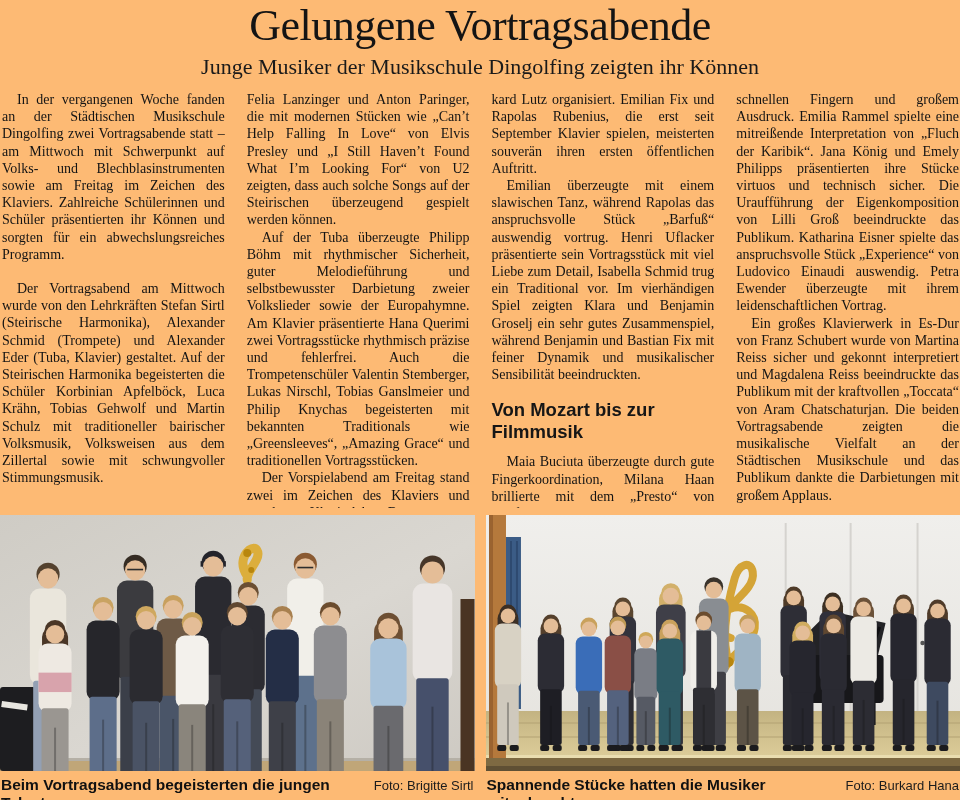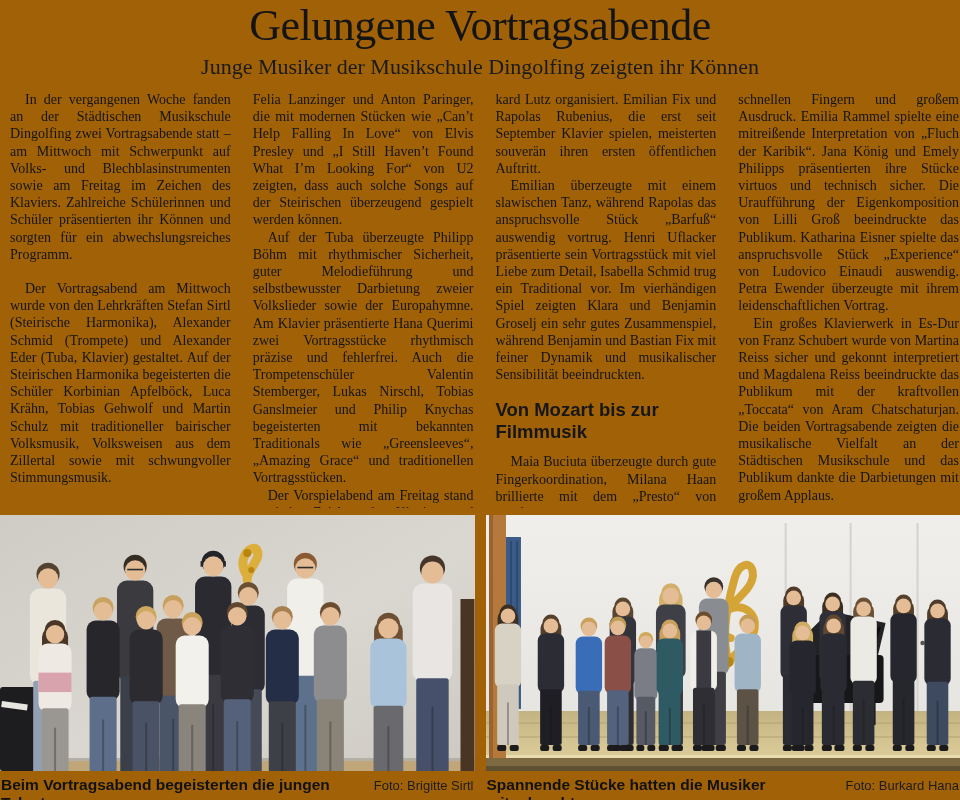--- a/index.html
+++ b/index.html
@@ -1,20 +1,20 @@
 <!DOCTYPE html>
 <html lang="de"><head>
 <meta charset="utf-8">
 <style>
   html,body{margin:0;padding:0;background:#ffffff;}
   .page{
     position:relative;
     width:960px;height:800px;
     margin:0 auto;
-    background:#a16207;
+    background:#fdba74;
     color:#101010;
     font-family:"Liberation Serif", serif;
     overflow:hidden;
   }
   
   .hd{ text-align:center; }
   .title{
     margin:2px 0 0 0;
     font-size:44px;
     line-height:48px;
@@ -28,21 +28,21 @@
     font-size:22px;
     line-height:26px;
     font-weight:400;
     color:#1a1a1a;
     font-family:"Liberation Serif", serif;
   }
   
   .cols{
     display:flex;
     gap:22px;
-    margin:11px 1px 0 10px;
+    margin:11px 1px 0 2px;
     height:417px;
     overflow:hidden;
   }
   .col{
     flex:1 1 0;
     min-width:0;
     text-align:justify;
     font-size:14px;
     line-height:17.2px;
     color:#141414;

